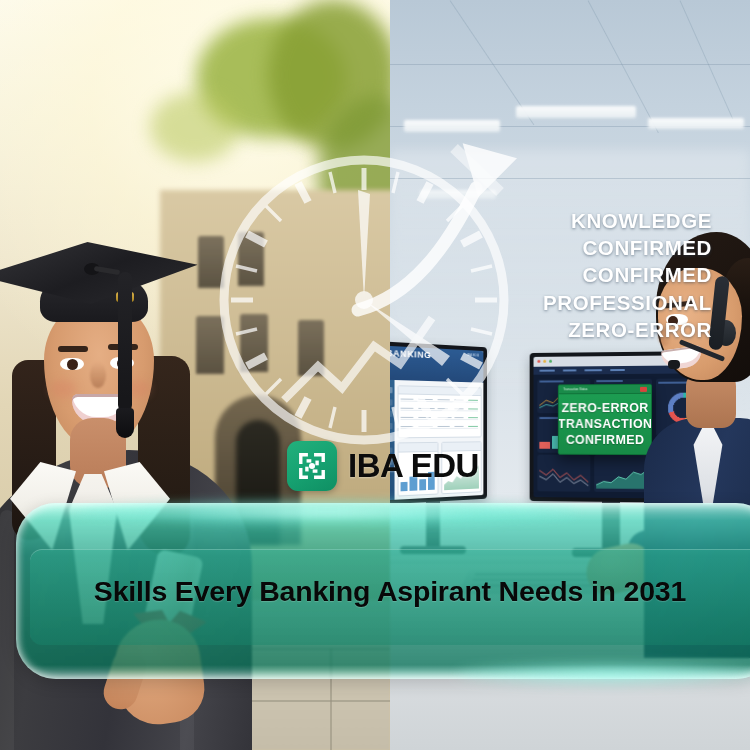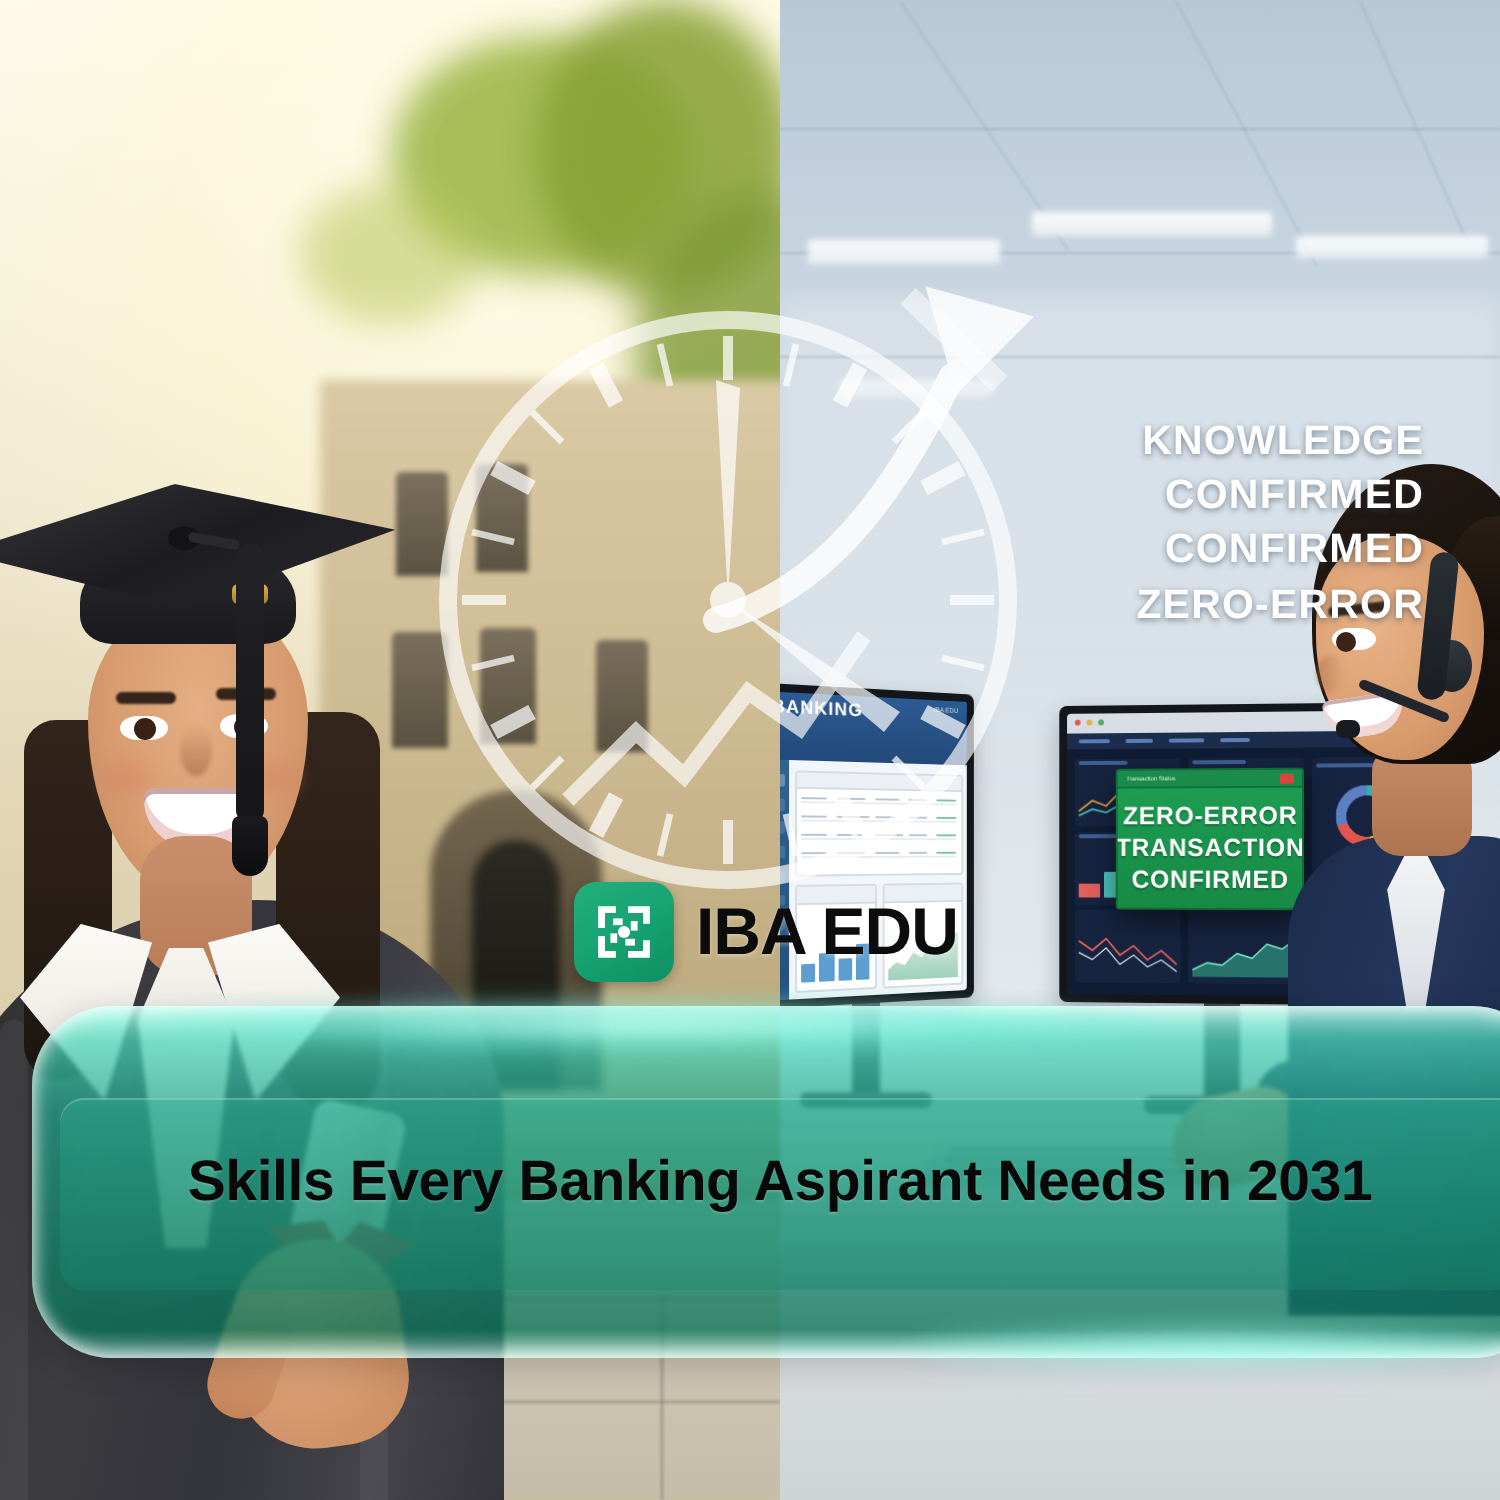--- a/index.html
+++ b/index.html
@@ -712,20 +712,21 @@
       </g>
       <polygon points="118,8 168,34 122,64" fill="#ffffff" fill-opacity=".92" transform="rotate(-12 140 36)"></polygon>
       <path d="M104,18 L150,62" stroke="#ffffff" stroke-opacity=".55" stroke-width="11" fill="none"></path>
     </svg>
   </div>
 
   <div class="kpi">
     <span>KNOWLEDGE</span>
     <span>CONFIRMED</span>
     <span>CONFIRMED</span>
+    <span>PROFESSIONAL</span>
     <span>ZERO-ERROR</span>
   </div>
 
   <div class="logo">
     <div class="logo-mark">
       <svg viewBox="0 0 100 100">
         <g fill="#ffffff">
           <path d="M12,12 h26 v10 h-16 v22 h-10 z"></path>
           <path d="M88,12 v26 h-10 v-16 h-22 v-10 z" transform="rotate(0 50 50)"></path>
           <path d="M12,88 h26 v-10 h-16 v-22 h-10 z" transform="rotate(0 50 50)"></path>

